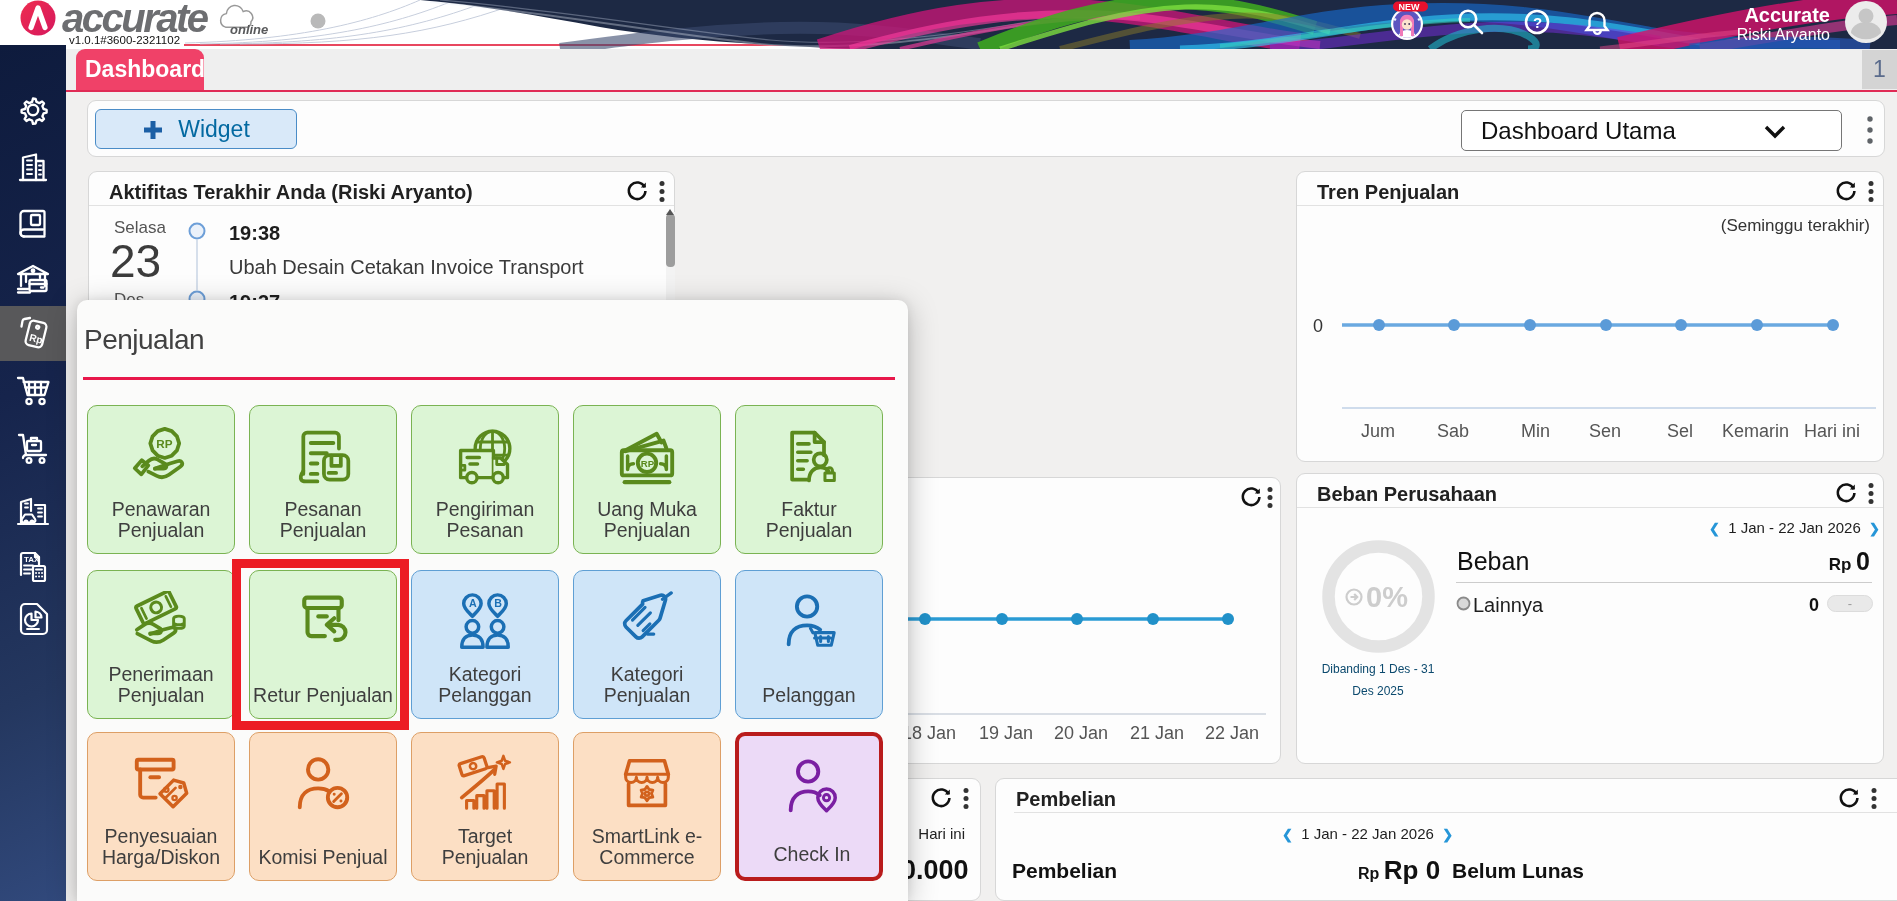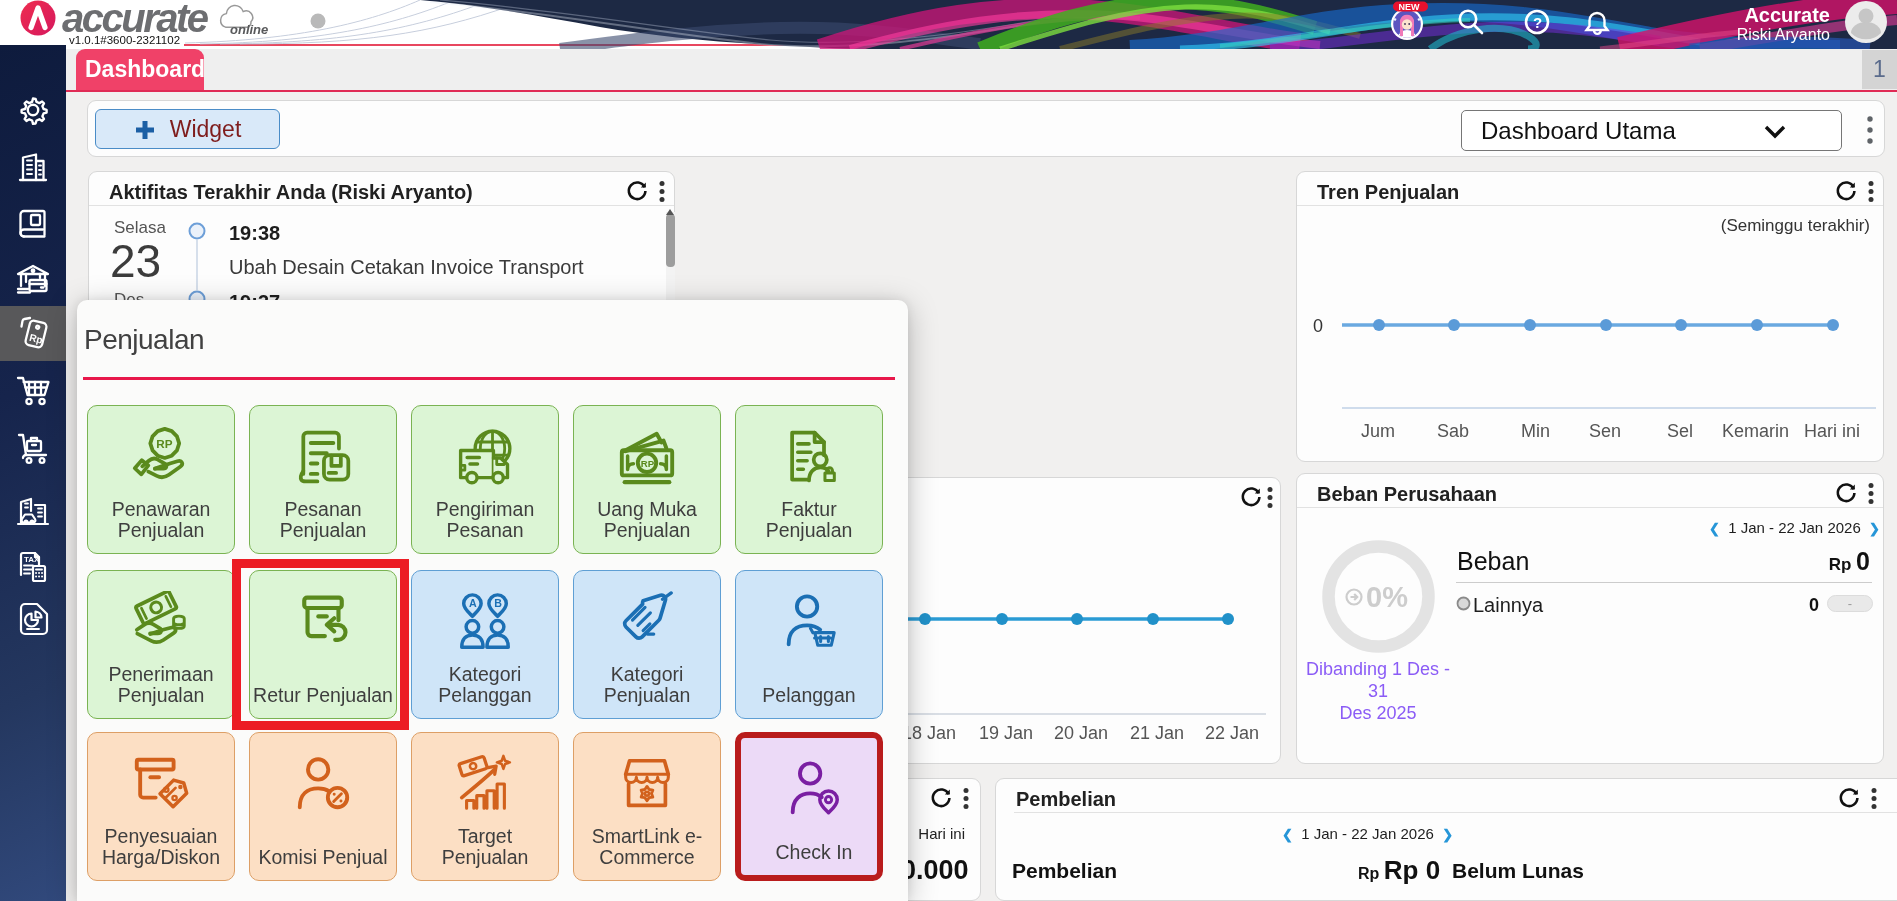--- a/index.html
+++ b/index.html
@@ -26,40 +26,40 @@
 #sbactive { position:absolute; top:261px; left:0; width:66px; height:55px; background:#58585a; }
 
 #content { position:absolute; top:92px; left:66px; width:1831px; height:809px; background:#f1f0ef; }
 .panel { position:absolute; background:#fdfdfd; border:1px solid #d7d7d7; border-radius:9px; }
 .wtitle { position:absolute; top:9px; left:20px; font-size:20px; font-weight:bold; color:#212121; }
 .wdiv { position:absolute; top:33px; left:0; right:0; height:1px; background:#e2e2e2; }
 .wrefresh { position:absolute; top:7px; }
 .wdots { position:absolute; top:8px; }
 
 #toolbar { left:21px; top:8px; width:1798px; height:57px; }
-#btnwidget { position:absolute; left:7px; top:8px; width:185px; height:40px; background:#d9e9f9; border:1px solid #4a8cc7; border-radius:6px; color:#7f1d1d; font-size:23px; text-align:center; line-height:38px; }
+#btnwidget { position:absolute; left:7px; top:8px; width:202px; height:40px; background:#d9e9f9; border:1px solid #4a8cc7; border-radius:6px; color:#0369a1; font-size:23px; text-align:center; line-height:38px; }
 #ddselect { position:absolute; left:1373px; top:9px; width:381px; height:41px; background:#fff; border:1px solid #767676; border-radius:5px; font-size:24px; color:#101010; line-height:39px; padding-left:19px; }
 
 #wAkt { left:22px; top:79px; width:587px; height:291px; }
 #wKeg { left:624px; top:79px; width:591px; height:291px; }
 #wTren { left:1230px; top:79px; width:588px; height:291px; }
 #wHid { left:624px; top:385px; width:591px; height:287px; }
 #wBeban { left:1230px; top:381px; width:588px; height:291px; }
 #wFrag { left:624px; top:686px; width:291px; height:123px; }
 #wPem { left:929px; top:686px; width:1043px; height:123px; }
 .hariini { position:absolute; font-size:15px; color:#212121; }
 
 #popup { position:absolute; top:300px; left:77px; width:831px; height:601px; background:#fbfbfa; border-radius:10px 10px 0 0; box-shadow:0 6px 30px rgba(0,0,0,0.25), 0 0 10px rgba(0,0,0,0.08); }
 #popuptitle { position:absolute; top:24px; left:7px; font-size:28px; color:#414141; letter-spacing:-0.5px; }
 #popupline { position:absolute; top:77px; left:6px; width:812px; height:2.5px; background:#e8174a; }
 .tile { position:absolute; width:148px; height:149px; border-radius:10px; }
 .tile.g { background:#dcf5d5; border:1px solid #7ab352; }
 .tile.b { background:#cfe5f8; border:1px solid #5f9fd4; }
 .tile.o { background:#fcdfc4; border:1px solid #dd9f66; }
-.tile.p { background:#ecdaf7; border:6px solid #b91c1c; }
+.tile.p { background:#ecdaf7; border:4px solid #b91c1c; }
 .tlabel { position:absolute; bottom:12px; left:0px; width:146px; display:flex; align-items:flex-end; justify-content:center; text-align:center; font-size:19.5px; color:#3e3e3e; line-height:21px; }
 .ticon { position:absolute; top:16px; left:0; width:146px; height:70px; display:flex; align-items:center; justify-content:center; }
 #redhl { position:absolute; top:259px; left:155px; width:177px; height:171px; border:9px solid #ec1c24; }
 </style>
 </head>
 <body>
 <div id="app">
 <div id="header">
   <div id="redline1"></div>
   <svg id="hdrwaves" width="1897" height="49" viewBox="0 0 1897 49">
@@ -268,21 +268,21 @@
     <div class="wdiv"></div>
     <div class="abs" style="top:45px;right:3px;font-size:15px;color:#1e1e1e"><span style="color:#2696d8;font-weight:bold;font-size:13px">❮</span>&nbsp; 1 Jan - 22 Jan 2026 &nbsp;<span style="color:#2696d8;font-weight:bold;font-size:13px">❯</span></div>
     <svg class="abs" style="top:66px;left:25px" width="113" height="113" viewBox="0 0 113 113">
           <circle cx="56.5" cy="56.5" r="50" fill="none" stroke="#e3e3e3" stroke-width="12.5"></circle>
           <g stroke="#cdcdcd" fill="none">
             <circle cx="32" cy="57" r="7.5" stroke-width="2.2"></circle>
             <path d="M28.5 57h6.5m-2.8-3l3 3-3 3" stroke-width="2.2"></path>
           </g>
           <text x="44" y="67" font-size="29" font-weight="bold" fill="#cdcdcd" font-family="Liberation Sans">0%</text>
         </svg>
-    <div class="abs" style="top:184px;left:0;width:162px;text-align:center;font-size:18px;color:#8b5cf6;line-height:22px">Dibanding 1 Des - 31<br>Des 2025</div>
+    <div class="abs" style="top:184px;left:0;width:162px;text-align:center;font-size:12px;color:#0c4a6e;line-height:22px">Dibanding 1 Des - 31<br>Des 2025</div>
     <div class="abs" style="top:73px;left:160px;font-size:25px;font-weight:normal;color:#111">Beban</div>
     <div class="abs" style="top:73px;right:13px;font-size:25px;font-weight:bold;color:#111"><span style="font-size:17px">Rp&nbsp;</span>0</div>
     <div class="abs" style="top:108px;left:159px;width:416px;height:1px;background:#ccc"></div>
     <svg class="abs" style="top:122px;left:159px" width="15" height="15" viewBox="0 0 15 15">
           <circle cx="7.5" cy="7.5" r="6" fill="#d9d9d9" stroke="#8a8a8a" stroke-width="1.8"></circle>
         </svg>
     <div class="abs" style="top:120px;left:176px;font-size:20px;color:#1e1e1e">Lainnya</div>
     <div class="abs" style="top:121px;left:512px;font-size:18px;font-weight:bold;color:#111">0</div>
     <div class="abs" style="top:121px;left:530px;width:46px;height:17px;background:#e9e9e9;border:1px solid #dcdcdc;border-radius:9px;text-align:center;line-height:15px;font-size:13px;color:#999">-</div>
   </div>

